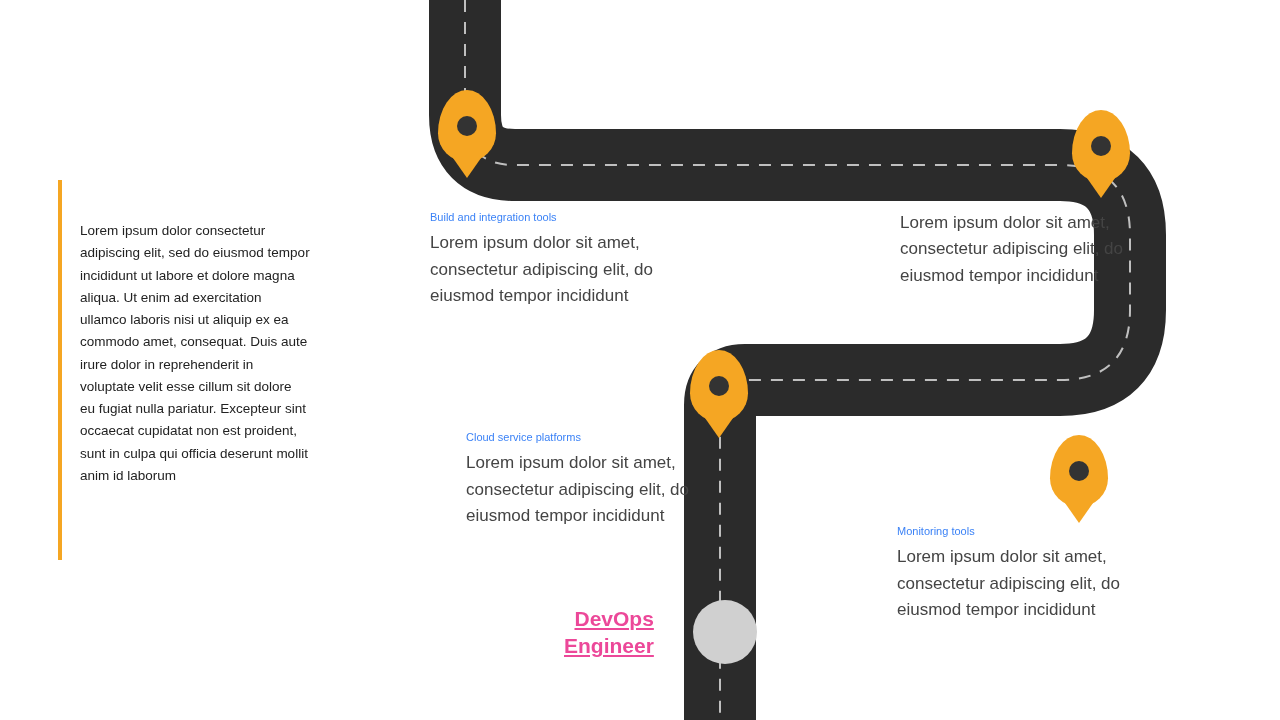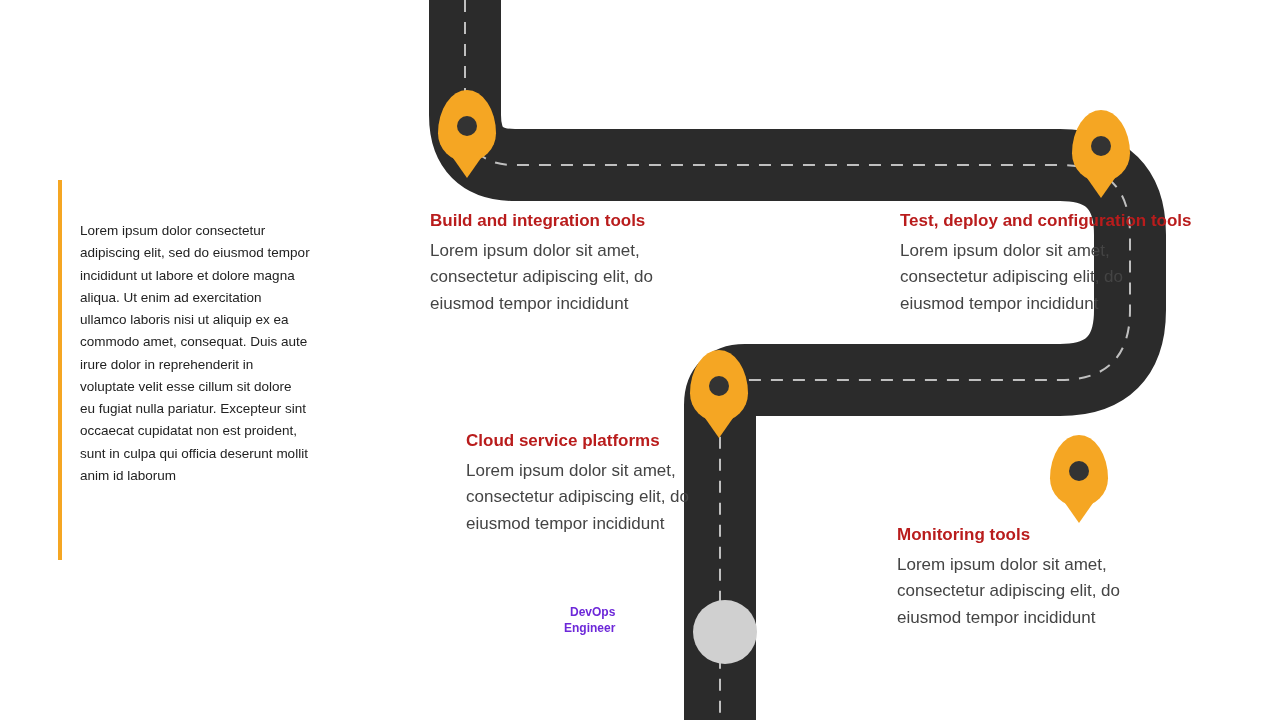--- a/index.html
+++ b/index.html
@@ -135,23 +135,23 @@
     }
     .pin5 .pin-body::after {
       display: none;
     }
 
     
     .info-label {
       position: absolute;
     }
     .info-label h3 {
-      font-size: 17px;
-      font-weight: 700;
-      color: #b91c1c;
+      font-size: 11px;
+      font-weight: 400;
+      color: #3b82f6;
       margin-bottom: 6px;
       line-height: 1.3;
     }
     .info-label p {
       font-size: 17px;
       color: #444;
       line-height: 1.55;
       max-width: 260px;
     }
 
@@ -161,24 +161,25 @@
     .label4 { left: 897px; top: 524px; }
 
     
     .devops-label {
       position: absolute;
       left: 564px;
       top: 605px;
       text-align: right;
     }
     .devops-label h3 {
-      font-size: 12px;
+      font-size: 21px;
       font-weight: 900;
-      color: #6d28d9;
+      color: #ec4899;
       line-height: 1.3;
+      text-decoration: underline;
     }
   </style>
 </head>
 <body>
 
 <div class="page-container">
 
   <div class="left-line"></div>
 
   <div class="left-text">
@@ -246,21 +247,20 @@
     <div class="pin-body">
     </div>
   </div>
 
   <div class="info-label label1">
     <h3>Build and integration tools</h3>
     <p>Lorem ipsum dolor sit amet, consectetur adipiscing elit, do eiusmod tempor incididunt</p>
   </div>
 
   <div class="info-label label2">
-    <h3>Test, deploy and configuration tools</h3>
     <p>Lorem ipsum dolor sit amet, consectetur adipiscing elit, do eiusmod tempor incididunt</p>
   </div>
 
   <div class="info-label label3">
     <h3>Cloud service platforms</h3>
     <p>Lorem ipsum dolor sit amet, consectetur adipiscing elit, do eiusmod tempor incididunt</p>
   </div>
 
   <div class="info-label label4">
     <h3>Monitoring tools</h3>

